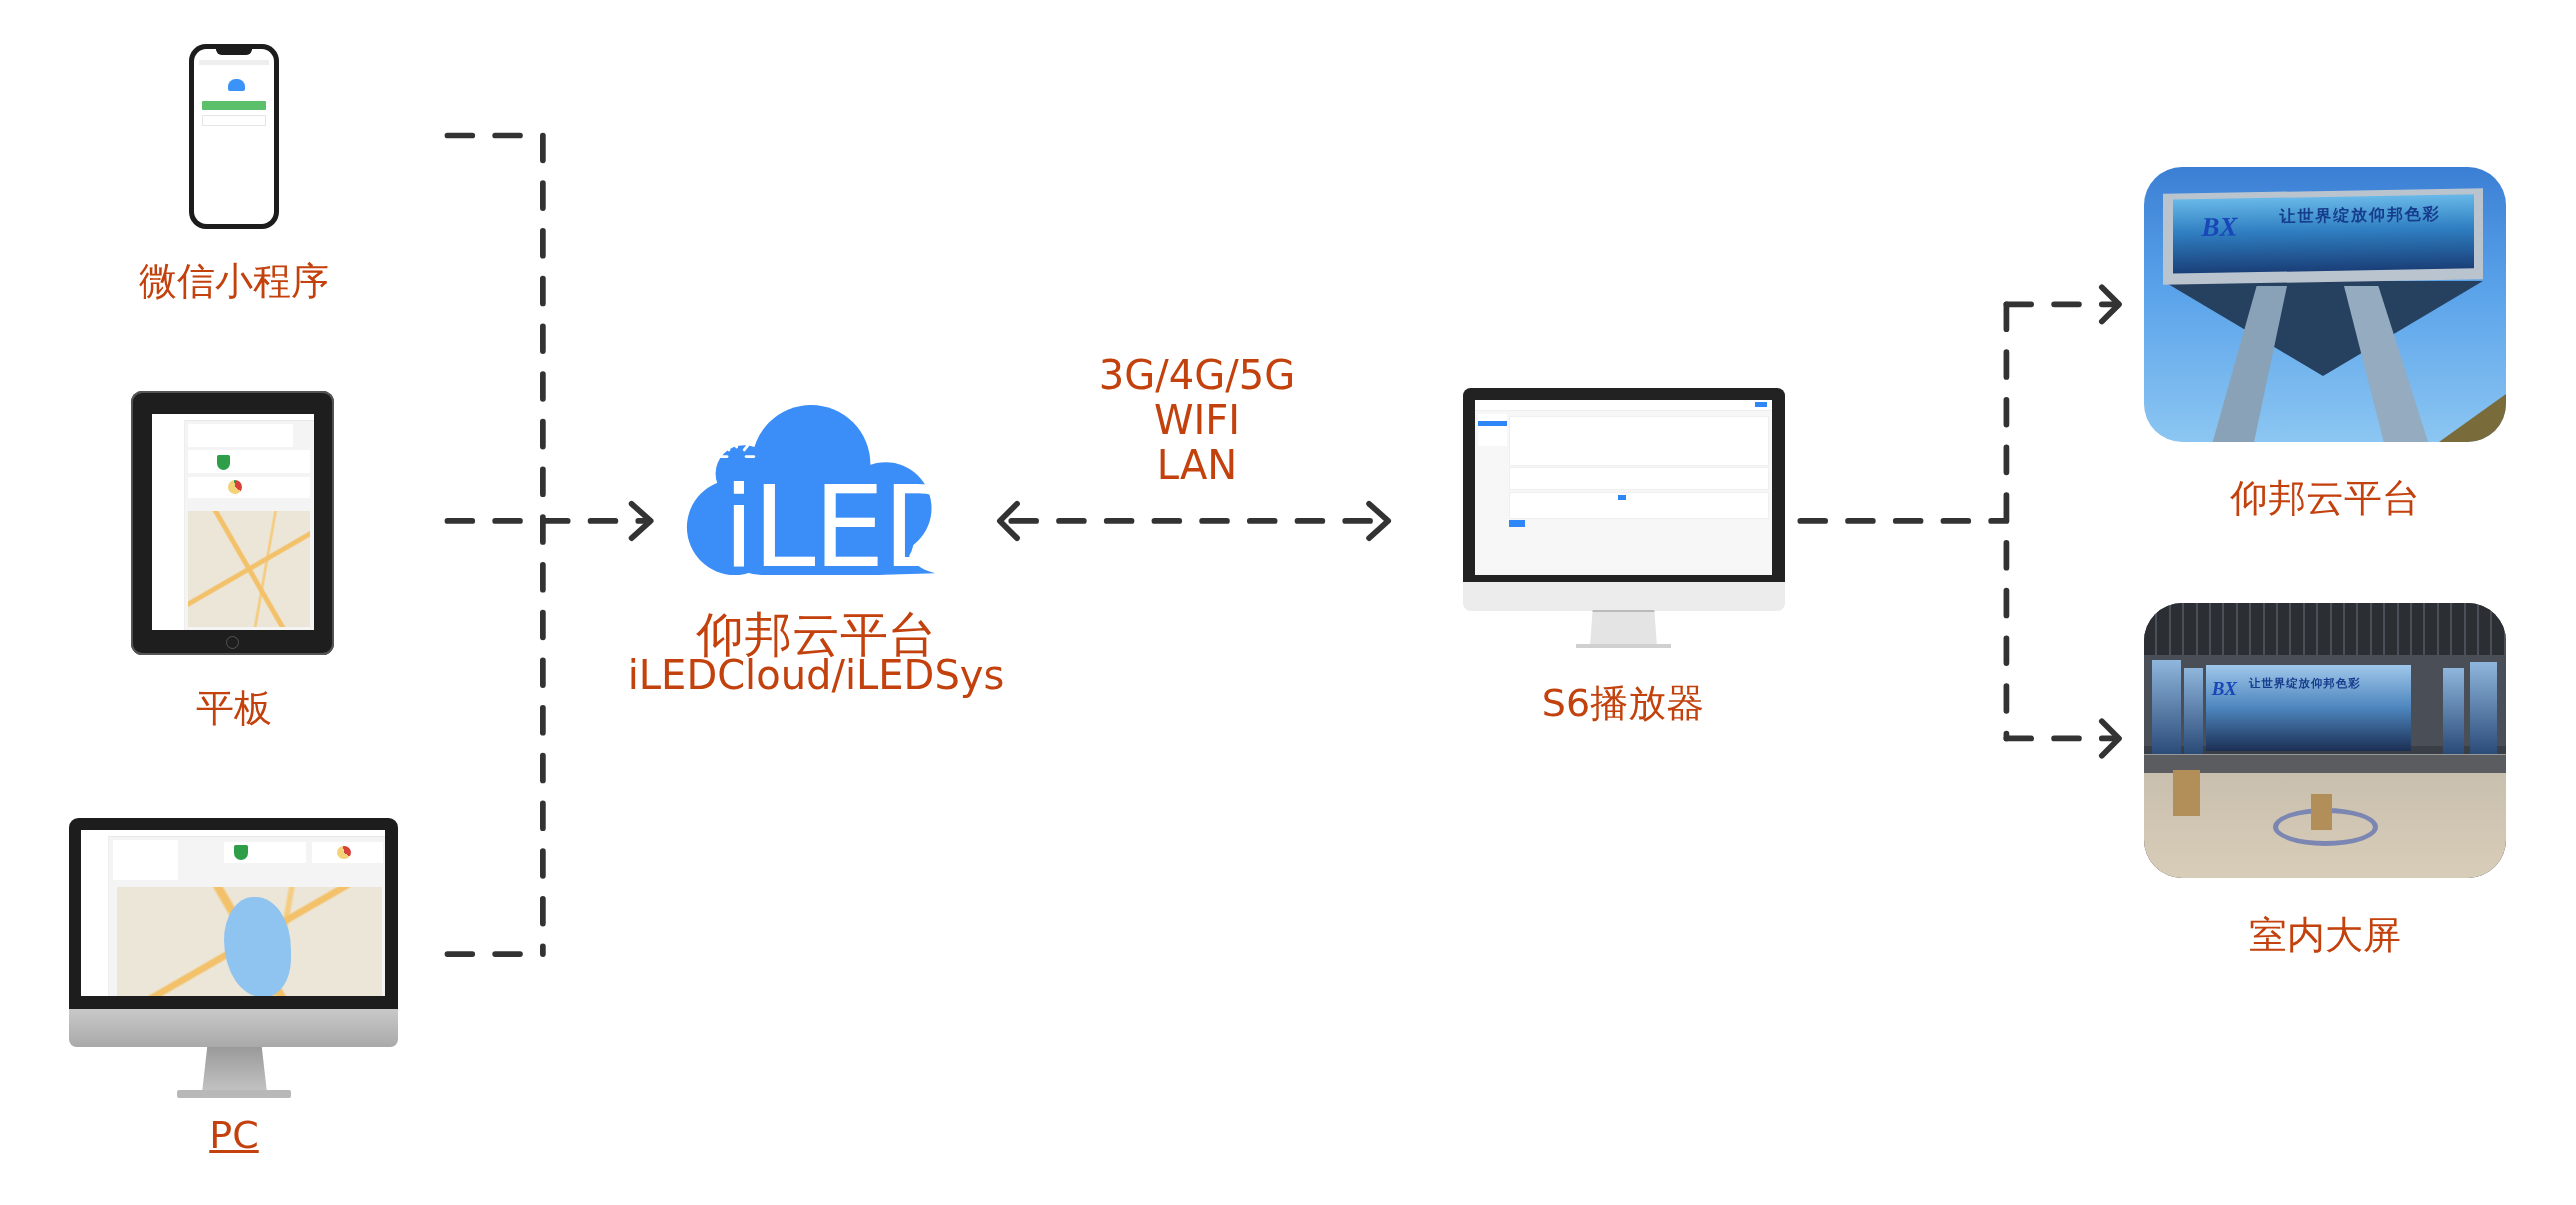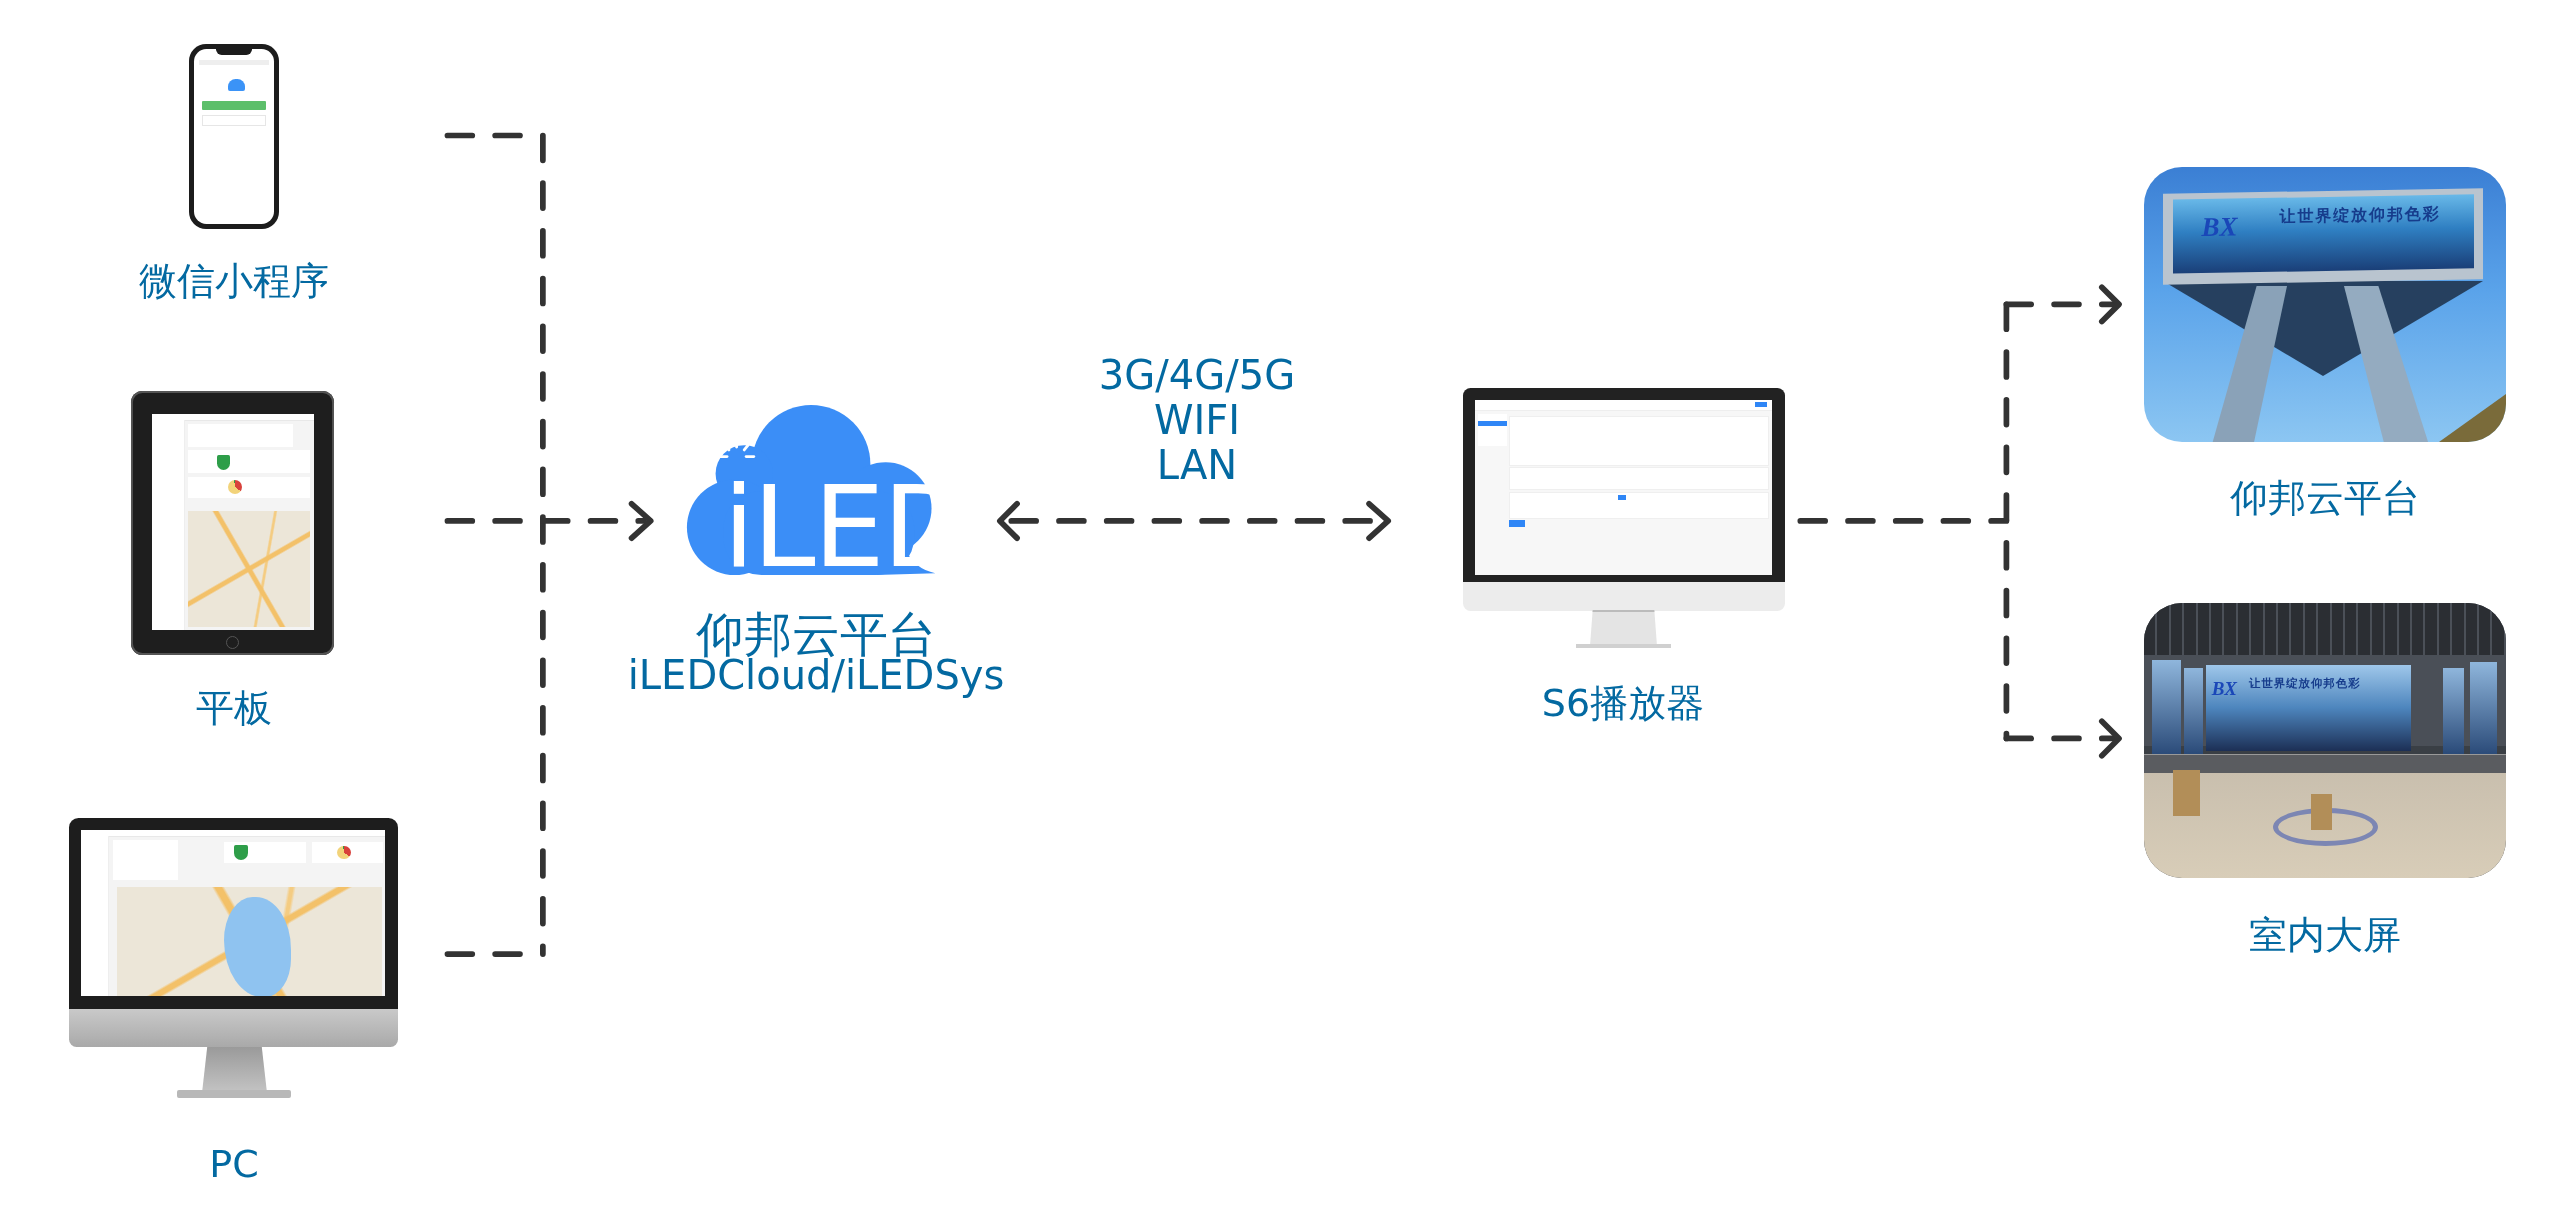--- a/index.html
+++ b/index.html
@@ -1,19 +1,19 @@
 <!DOCTYPE html>
 <html><head>
 <meta charset="utf-8">
 <style>
   html, body { margin:0; padding:0; background:#ffffff; }
   body { width:2576px; height:1206px; position:relative; overflow:hidden;
          font-family: "DejaVu Sans", "Liberation Sans", sans-serif; color:#333333; }
   .abs { position:absolute; }
-  .label { position:absolute; text-align:center; font-size:38px; color:#0369a1; white-space:nowrap; transform:translateX(-50%); line-height:1.15; }
+  .label { position:absolute; text-align:center; font-size:38px; color:#c2410c; white-space:nowrap; transform:translateX(-50%); line-height:1.15; }
   svg.lines { position:absolute; left:0; top:0; }
 
   
   .phone { left:189px; top:44px; width:90px; height:185px; background:#1c1c1c; border-radius:17px; }
   .phone .scr { position:absolute; left:4.8px; top:4.8px; right:4.8px; bottom:4.8px; background:#fff; border-radius:12.4px; overflow:hidden; }
   .phone .notch { position:absolute; left:27px; top:4.8px; width:36px; height:6.7px; background:#1c1c1c; border-radius:0 0 5.7px 5.7px; }
   .phone .bar { position:absolute; left:5.7px; right:5.7px; top:11.4px; height:4.8px; background:#eee; }
   .phone .mini-cloud { position:absolute; left:34px; top:30.5px; width:17px; height:11.4px; background:#3b93f7; border-radius:7.6px 7.6px 1.9px 1.9px; }
   .phone .btn-green { position:absolute; left:8.6px; right:8.6px; top:52px; height:9.5px; background:#5cbf6a; border-radius:1px; }
   .phone .btn-white { position:absolute; left:8.6px; right:8.6px; top:66px; height:9.5px; border:1px solid #e6e6e6; }
@@ -154,21 +154,21 @@
       <div class="pie" style="left:256px;top:15.3px;width:13.4px;height:13.4px;"></div>
       <div class="map" style="left:36px;top:57px;width:265px;height:109px;">
         <div style="position:absolute;left:107px;top:9.5px;width:67px;height:100px;background:#8fc3f0;border-radius:45% 55% 40% 60%;"></div>
       </div>
     </div>
   </div>
   <div class="chin"></div>
   <div class="neck"></div>
   <div class="foot"></div>
 </div>
-<div class="label" style="left:234px; top:1143px;">PC</div>
+<div class="label" style="left:234px; top:1114px;text-decoration:underline;">PC</div>
 
 <svg class="abs cloud" viewBox="0 0 270 180">
   <g fill="#3b8ef7">
     <circle cx="132" cy="62" r="62"></circle>
     <circle cx="62" cy="72" r="30"></circle>
     <circle cx="210" cy="108" r="48"></circle>
     <circle cx="52" cy="128" r="50"></circle>
     <rect x="40" y="90" width="200" height="88" rx="40"></rect>
     <path d="M230 150 Q240 172 262 176 L200 178 Z"></path>
   </g>

